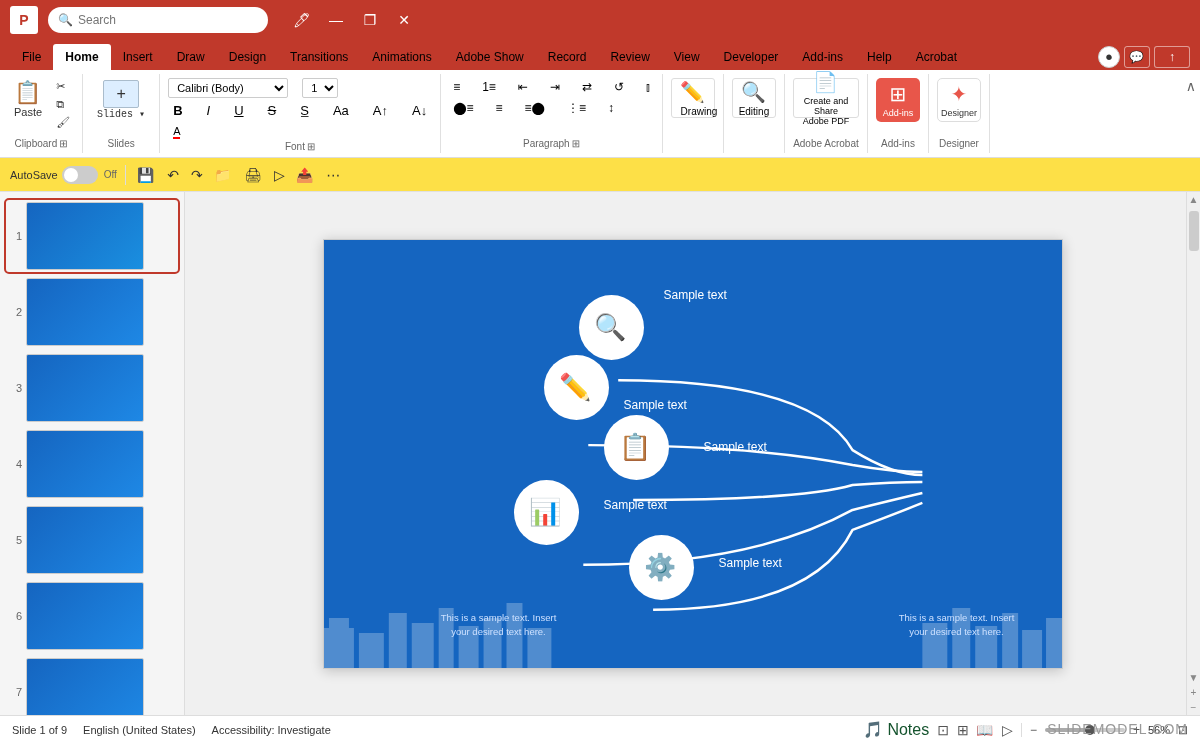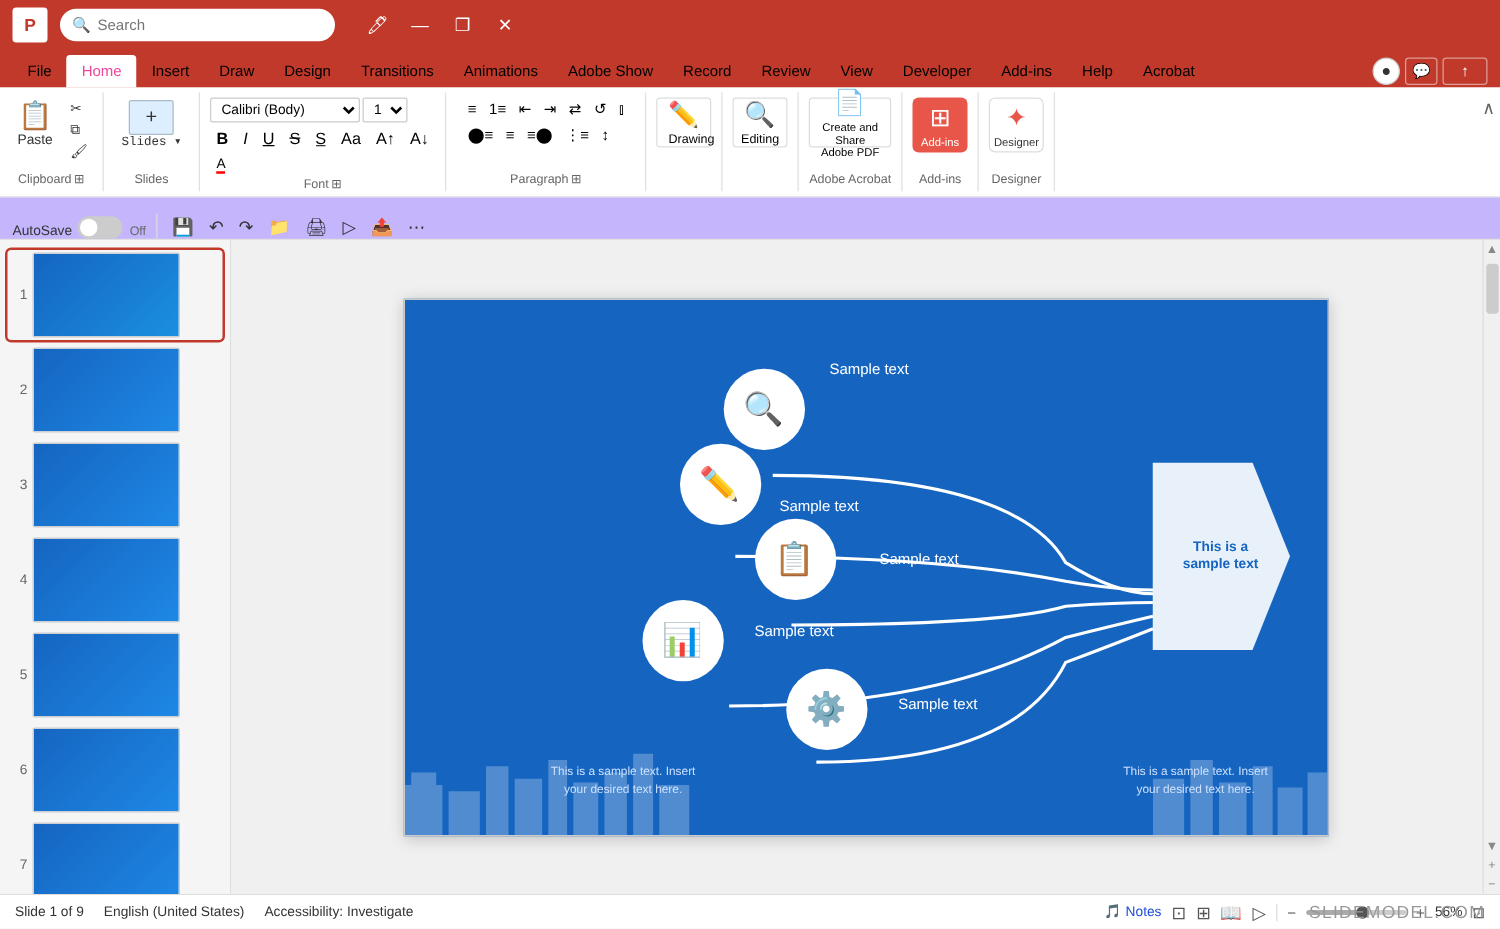--- a/index.html
+++ b/index.html
@@ -55,21 +55,21 @@
       display: flex;
       align-items: flex-end;
       padding: 0 10px;
       height: 30px;
     }
     .ribbon-tab {
       color: #000000; font-size: 12px; padding: 4px 12px;
       cursor: pointer; border-radius: 3px 3px 0 0;
       height: 26px; display: flex; align-items: center;
     }
-    .ribbon-tab.active { background: #fff; color: #ec4899; font-weight: 400; }
+    .ribbon-tab.active { background: #fff; color: #000000; font-weight: 700; }
 
     
     .ribbon-body {
       background: #fff;
       border-bottom: 1px solid #ddd;
       display: flex;
       align-items: stretch;
       padding: 4px 0;
       height: 88px;
     }
@@ -92,28 +92,28 @@
       display: flex; flex-direction: column; align-items: center;
       cursor: pointer; padding: 2px 6px; border-radius: 3px;
       font-size: 11px; color: #333; min-width: 40px;
     }
     .ribbon-btn-sm {
       display: flex; align-items: center; gap: 2px;
       cursor: pointer; padding: 2px 4px; border-radius: 3px;
       font-size: 11px; color: #333;
     }
     .ribbon-col { display: flex; flex-direction: column; gap: 1px; }
-    .ribbon-row { display: flex; align-items: center; gap: 2px; }
+    .ribbon-row { display: flex; align-items: center; gap: 14px; }
 
     
     .toolbar-row {
-      background: #c4b5fd;
+      background: #fde047;
       height: 34px;
       display: flex;
-      align-items: flex-end;
+      align-items: center;
       padding: 0 10px;
       gap: 4px;
       border-bottom: 1px solid #e0e0e0;
     }
     .autosave-label { font-size: 11px; color: #333; }
     .toggle-switch {
       background: #ccc; border-radius: 10px; width: 36px; height: 18px;
       display: flex; align-items: center; padding: 2px; cursor: pointer;
     }
     .toggle-off { font-size: 10px; color: #666; margin-left: 2px; }
@@ -543,28 +543,20 @@
 
         <path d="M 265 145 Q 430 145 530 165 Q 570 172 600 172" stroke="white" stroke-width="2.5" fill="none"></path>
 
         <path d="M 310 200 Q 480 200 530 185 Q 570 182 600 182" stroke="white" stroke-width="2.5" fill="none"></path>
 
         <path d="M 260 265 Q 430 265 530 210 Q 570 200 600 193" stroke="white" stroke-width="2.5" fill="none"></path>
 
         <path d="M 330 310 Q 490 310 530 230 Q 570 215 600 203" stroke="white" stroke-width="2.5" fill="none"></path>
       </svg>
 
-      <div style="position:absolute;top:130px;right:30px;width:110px;height:150px;">
-        <svg viewBox="0 0 110 150" width="110" height="150">
-          <polygon points="0,0 80,0 110,75 80,150 0,150" fill="white" opacity="0.9"></polygon>
-        </svg>
-        <div style="position:absolute;top:50%;left:50%;transform:translate(-50%,-50%);text-align:center;font-size:11px;color:#1565c0;font-weight:600;line-height:1.3;width:70px;">This is a
-sample
-text</div>
-      </div>
 
       <div style="position:absolute;top:55px;left:255px;width:65px;height:65px;border-radius:50%;background:#fff;display:flex;align-items:center;justify-content:center;">
         <span style="font-size:26px;">🔍</span>
       </div>
 
       <div style="position:absolute;top:115px;left:220px;width:65px;height:65px;border-radius:50%;background:#fff;display:flex;align-items:center;justify-content:center;">
         <span style="font-size:26px;">✏️</span>
       </div>
 
       <div style="position:absolute;top:175px;left:280px;width:65px;height:65px;border-radius:50%;background:#fff;display:flex;align-items:center;justify-content:center;">
@@ -604,21 +596,21 @@
       <button style="background:transparent;border:none;cursor:pointer;font-size:10px;color:#888;padding:2px;">−</button>
     </div>
   </div>
 </div>
 
 <div class="status-bar">
   <span>Slide 1 of 9</span>
   <span>English (United States)</span>
   <span style="cursor:pointer;color:#333;">Accessibility: Investigate</span>
   <div class="status-right">
-    <button style="background:transparent;border:none;cursor:pointer;font-size:11px;color:#1d4ed8;">🎵 Notes</button>
+    <button style="background:transparent;border:none;cursor:pointer;font-size:16px;color:#14532d;">🎵 Notes</button>
     <button style="background:transparent;border:none;cursor:pointer;font-size:14px;color:#555;">⊡</button>
     <button style="background:transparent;border:none;cursor:pointer;font-size:14px;color:#555;">⊞</button>
     <button style="background:transparent;border:none;cursor:pointer;font-size:14px;color:#555;">📖</button>
     <button style="background:transparent;border:none;cursor:pointer;font-size:14px;color:#555;">▷</button>
     <span style="width:1px;height:14px;background:#ddd;"></span>
     <button style="background:transparent;border:none;cursor:pointer;font-size:12px;color:#555;">−</button>
     <div class="zoom-slider">
       <div class="zoom-thumb"></div>
     </div>
     <button style="background:transparent;border:none;cursor:pointer;font-size:12px;color:#555;">+</button>

